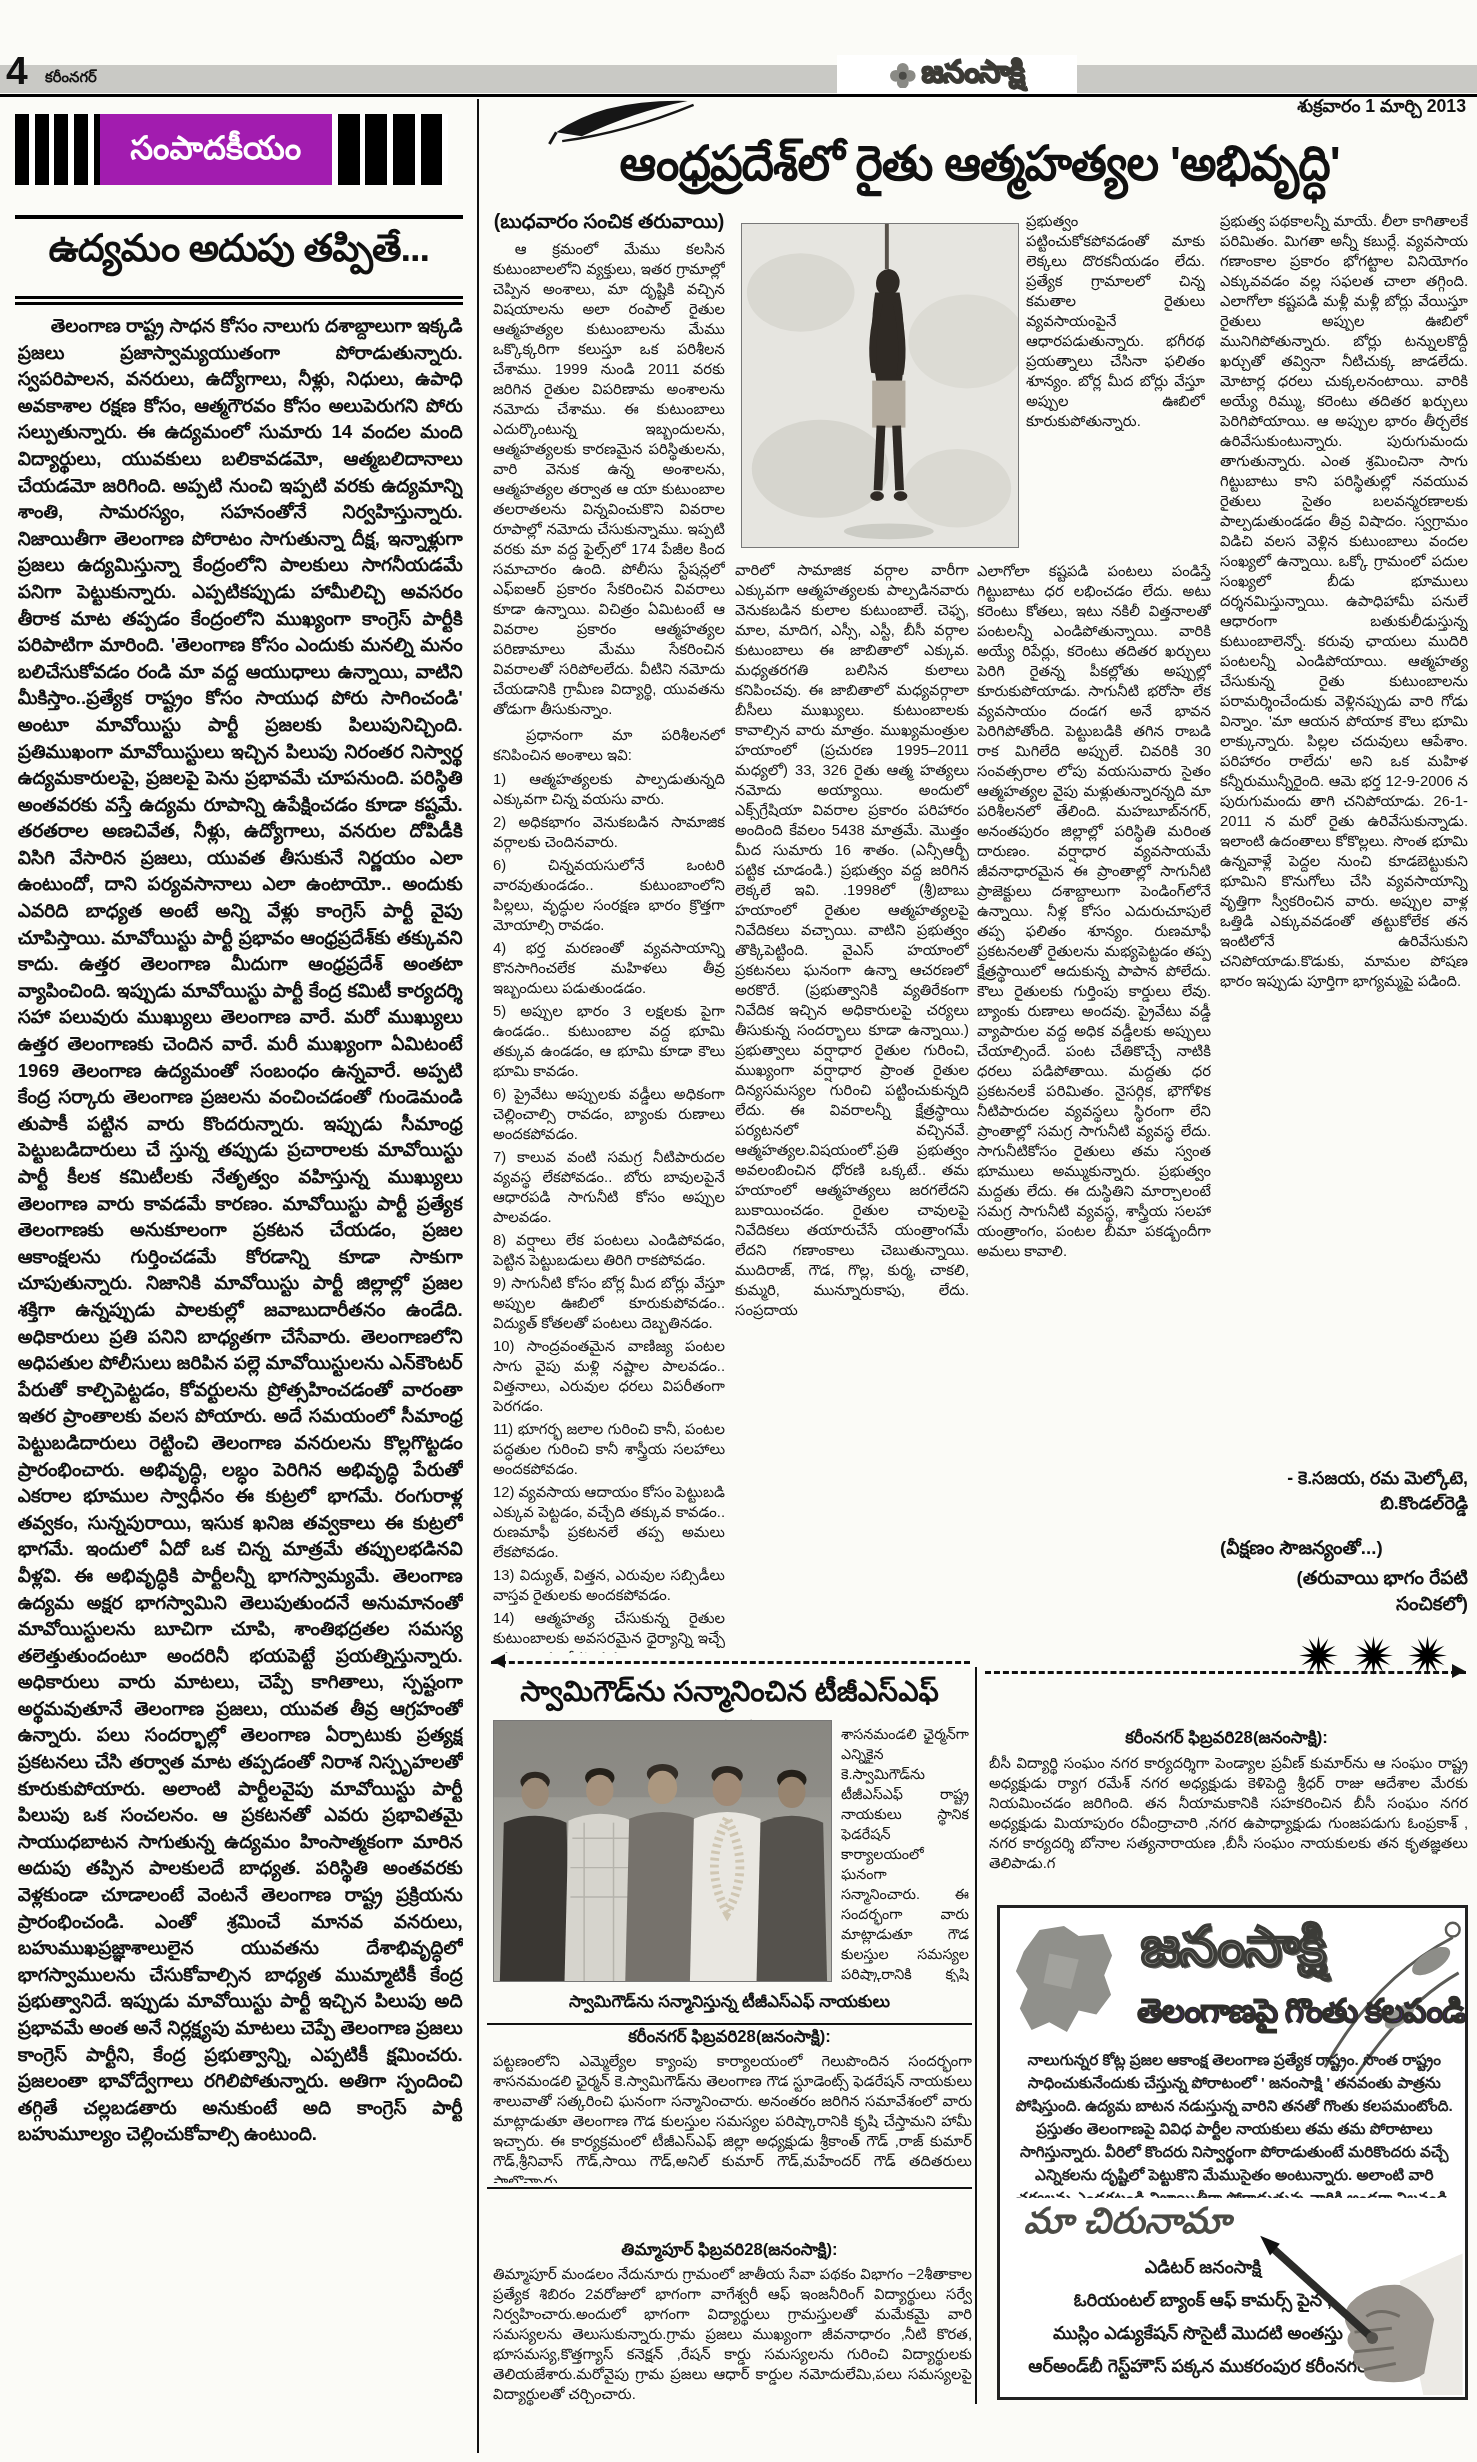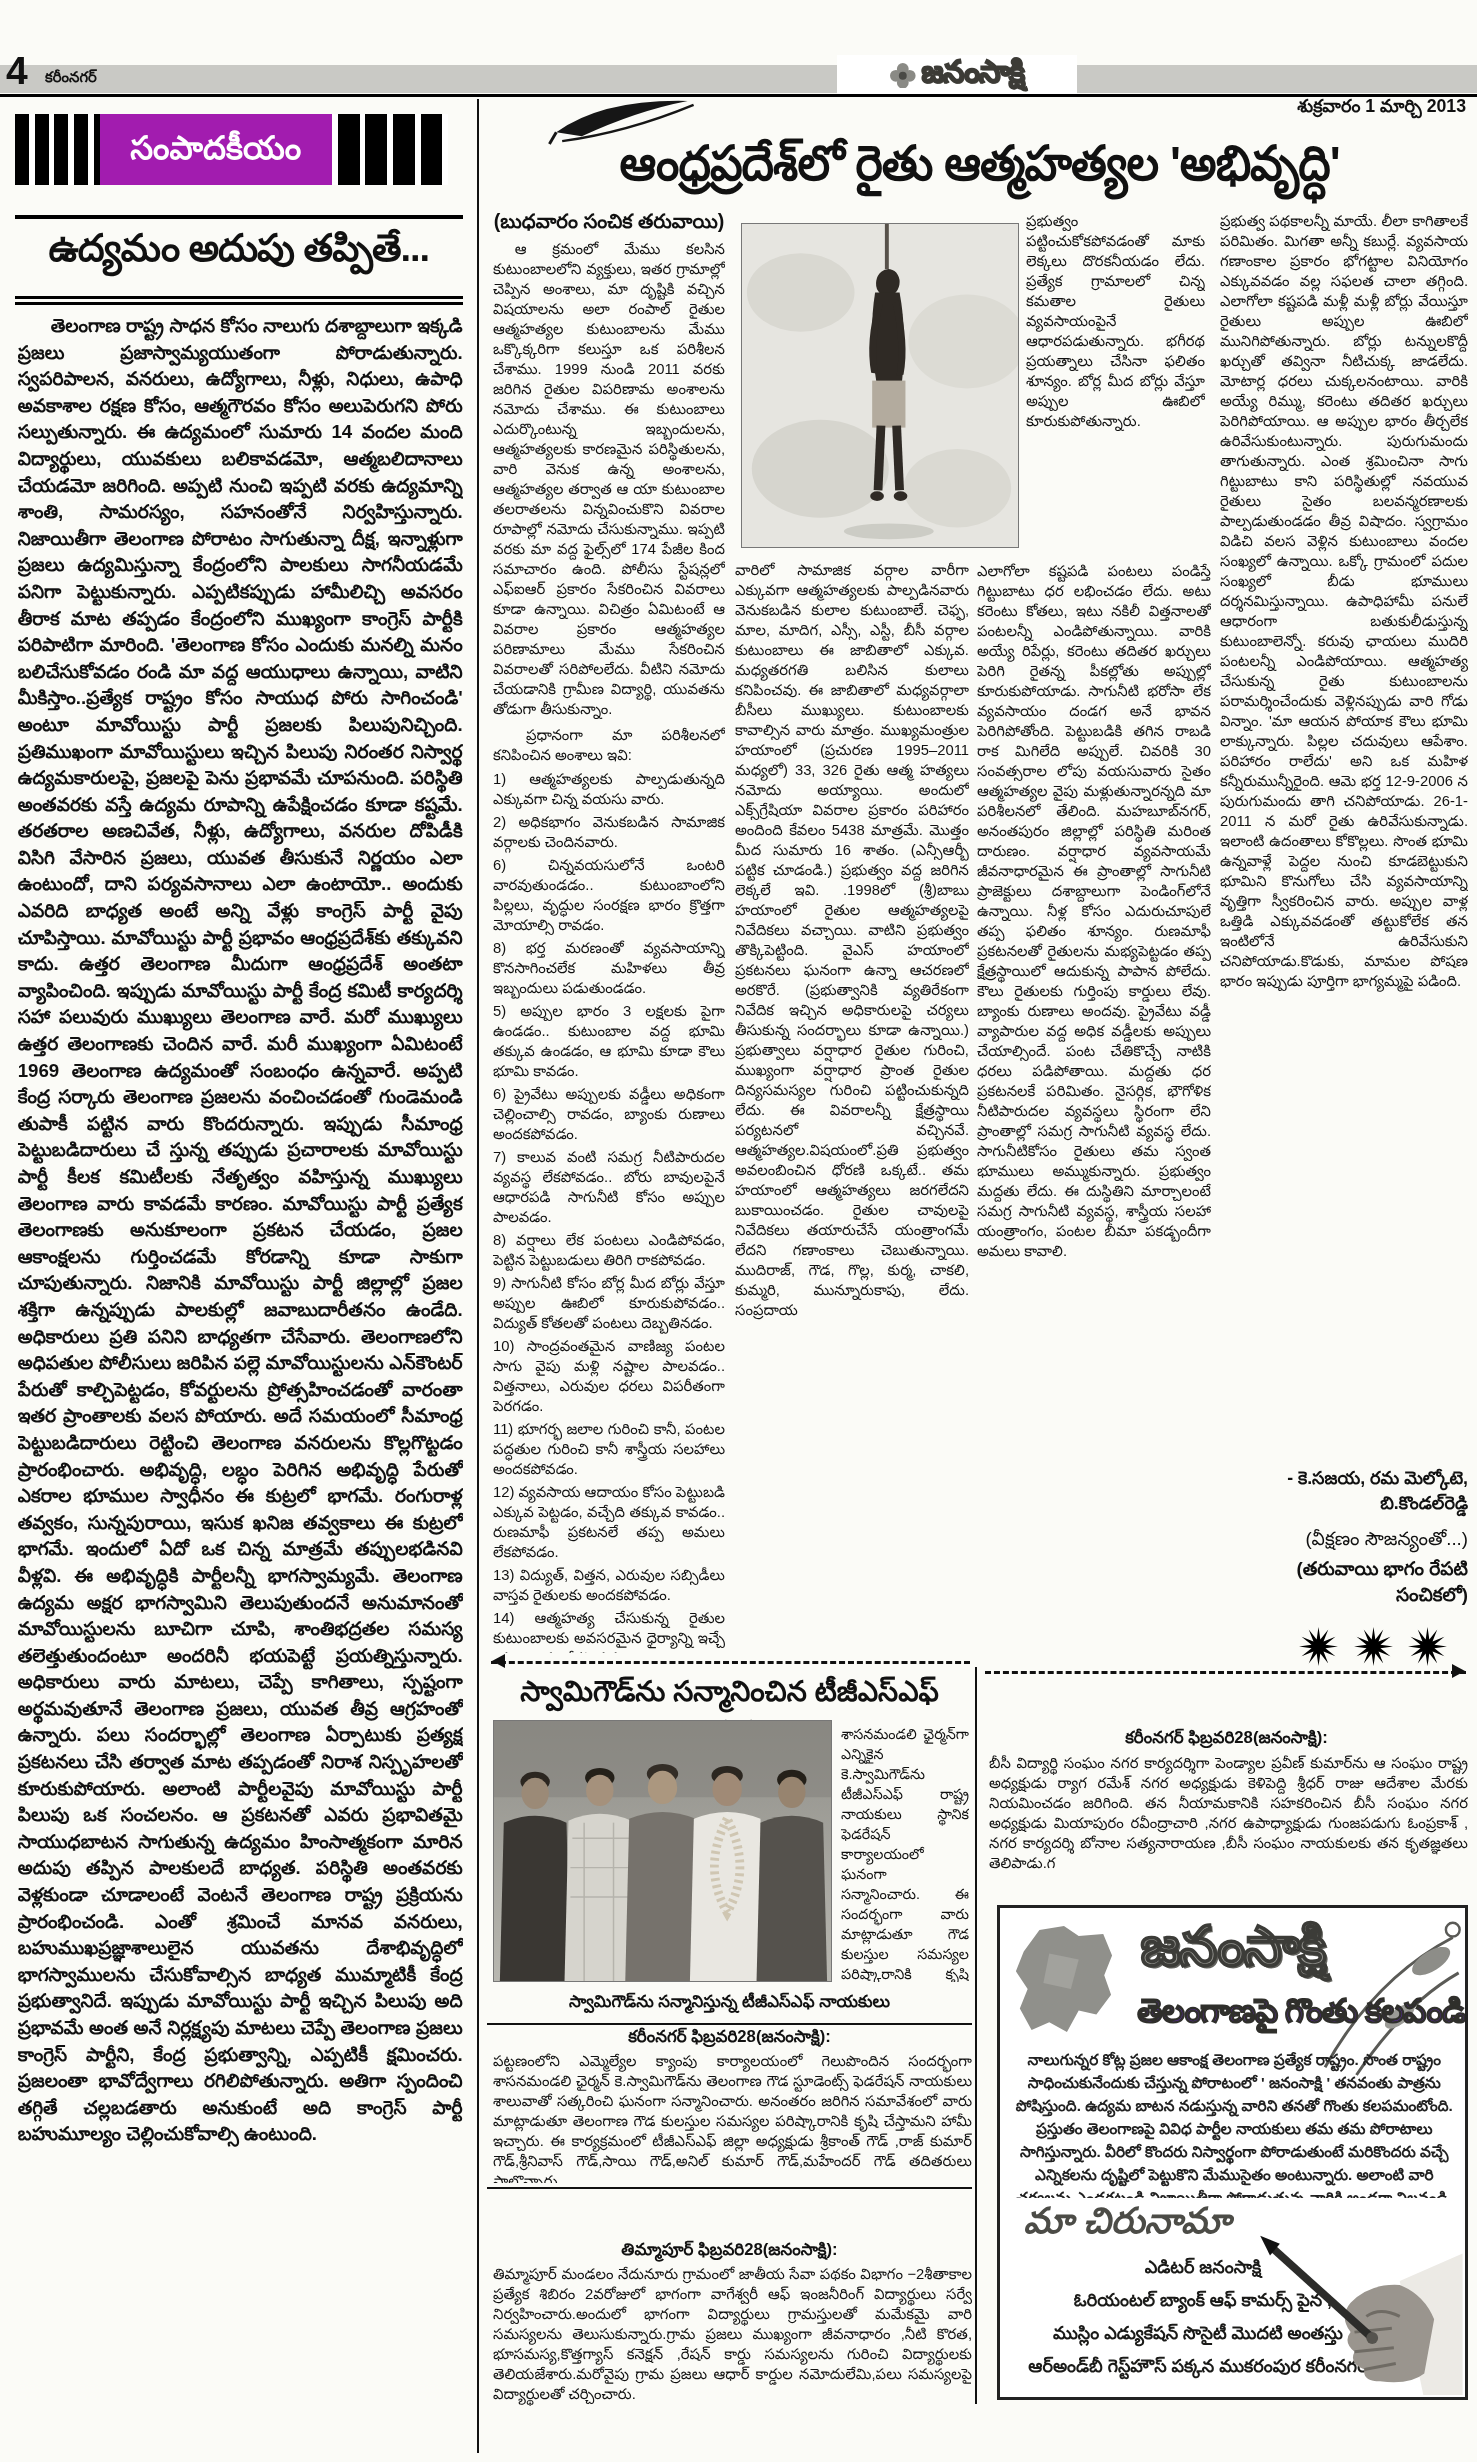--- a/index.html
+++ b/index.html
@@ -47,21 +47,21 @@
   .intro { margin-bottom:5.9px; text-indent:21.7px; }
   .list-title { margin-bottom:3.9px; text-indent:33px; }
   .li-item { margin-bottom:3px; }
   .photo1 { left:741px; top:223px; width:278px; height:325px; border:1px solid #777; background:#e6e5e0; }
   .c2 { left:735px; top:560px; width:234px; height:1093px; }
   .c3top { left:1026px; top:211px; width:179px; height:343px; }
   .c3 { left:977px; top:561px; width:234px; height:1089px; }
   .c4 { left:1220px; top:211px; width:248px; height:1440px; }
   .c4-text { width:248px; height:1247px; font-size:14.8px; line-height:20px; text-align:justify; overflow:hidden; }
   .byline { margin-top:9.9px; font-size:17.7px; font-weight:bold; text-align:right; }
-  .credit { margin-top:10px; font-size:18.7px; font-weight:normal; text-align:right; }
+  .credit { margin-top:19px; font-size:18.7px; font-weight:bold; }
   .credit2 { margin-top:3.9px; font-size:18.7px; font-weight:bold; text-align:right; }
   .stars { margin-top:15.8px; display:flex; justify-content:flex-end; gap:13.8px; padding-right:19.7px; }
   
   .dash-l { left:491px; top:1661px; width:479px; height:0; border-top:3px dashed #111; }
   .dash-l::before { content:""; position:absolute; left:-5.9px; top:-9.9px;
     border:7.9px solid transparent; border-right:13.8px solid #111; }
   .dash-r { left:985px; top:1671px; width:481px; height:0; border-top:3px dashed #111; }
   .dash-r::after { content:""; position:absolute; right:-5.9px; top:-9.9px;
     border:7.9px solid transparent; border-left:13.8px solid #111; }
   .vrule-bot { left:975px; top:1667px; width:2px; height:737px; background:#111; }
@@ -141,21 +141,21 @@
   <div class="abs main-headline">ఆంధ్రప్రదేశ్‌లో రైతు ఆత్మహత్యల 'అభివృద్ధి'</div>
 
   <div class="abs news c1">
     <div class="subhead">(బుధవారం సంచిక తరువాయి)</div>
     <div class="intro">ఆ క్రమంలో మేము కలసిన కుటుంబాలలోని వ్యక్తులు, ఇతర గ్రామాల్లో చెప్పిన అంశాలు, మా దృష్టికి వచ్చిన విషయాలను అలా రంపాల్ రైతుల ఆత్మహత్యల కుటుంబాలను మేము ఒక్కొక్కరిగా కలుస్తూ ఒక పరిశీలన చేశాము. 1999 నుండి 2011 వరకు జరిగిన రైతుల విపరిణామ అంశాలను నమోదు చేశాము. ఈ కుటుంబాలు ఎదుర్కొంటున్న ఇబ్బందులను, ఆత్మహత్యలకు కారణమైన పరిస్థితులను, వారి వెనుక ఉన్న అంశాలను, ఆత్మహత్యల తర్వాత ఆ యా కుటుంబాల తలరాతలను విన్నవించుకొని వివరాల రూపాల్లో నమోదు చేసుకున్నాము. ఇప్పటి వరకు మా వద్ద ఫైల్స్‌లో 174 పేజీల కింద సమాచారం ఉంది. పోలీసు స్టేషన్లలో ఎఫ్ఐఆర్ ప్రకారం సేకరించిన వివరాలు కూడా ఉన్నాయి. విచిత్రం ఏమిటంటే ఆ వివరాల ప్రకారం ఆత్మహత్యల పరిణామాలు మేము సేకరించిన వివరాలతో సరిపోలలేదు. వీటిని నమోదు చేయడానికి గ్రామీణ విద్యార్థి, యువతను తోడుగా తీసుకున్నాం.</div>
     <div class="list-title">ప్రధానంగా మా పరిశీలనలో కనిపించిన అంశాలు ఇవి:</div>
     <div>
         <div class="li-item">1) ఆత్మహత్యలకు పాల్పడుతున్నది ఎక్కువగా చిన్న వయసు వారు.</div>
         <div class="li-item">2) అధికభాగం వెనుకబడిన సామాజిక వర్గాలకు చెందినవారు.</div>
         <div class="li-item">6) చిన్నవయసులోనే ఒంటరి వారవుతుండడం.. కుటుంబాంలోని పిల్లలు, వృద్ధుల సంరక్షణ భారం క్రొత్తగా మోయాల్సి రావడం.</div>
-        <div class="li-item">8) భర్త మరణంతో వ్యవసాయాన్ని కొనసాగించలేక మహిళలు తీవ్ర ఇబ్బందులు పడుతుండడం.</div>
+        <div class="li-item">4) భర్త మరణంతో వ్యవసాయాన్ని కొనసాగించలేక మహిళలు తీవ్ర ఇబ్బందులు పడుతుండడం.</div>
         <div class="li-item">5) అప్పుల భారం 3 లక్షలకు పైగా ఉండడం.. కుటుంబాల వద్ద భూమి తక్కువ ఉండడం, ఆ భూమి కూడా కౌలు భూమి కావడం.</div>
         <div class="li-item">6) ప్రైవేటు అప్పులకు వడ్డీలు అధికంగా చెల్లించాల్సి రావడం, బ్యాంకు రుణాలు అందకపోవడం.</div>
         <div class="li-item">7) కాలువ వంటి సమగ్ర నీటిపారుదల వ్యవస్థ లేకపోవడం.. బోరు బావులపైనే ఆధారపడి సాగునీటి కోసం అప్పుల పాలవడం.</div>
         <div class="li-item">8) వర్షాలు లేక పంటలు ఎండిపోవడం, పెట్టిన పెట్టుబడులు తిరిగి రాకపోవడం.</div>
         <div class="li-item">9) సాగునీటి కోసం బోర్ల మీద బోర్లు వేస్తూ అప్పుల ఊబిలో కూరుకుపోవడం.. విద్యుత్ కోతలతో పంటలు దెబ్బతినడం.</div>
         <div class="li-item">10) సాంద్రవంతమైన వాణిజ్య పంటల సాగు వైపు మళ్లి నష్టాల పాలవడం.. విత్తనాలు, ఎరువుల ధరలు విపరీతంగా పెరగడం.</div>
         <div class="li-item">11) భూగర్భ జలాల గురించి కానీ, పంటల పద్ధతుల గురించి కానీ శాస్త్రీయ సలహాలు అందకపోవడం.</div>
         <div class="li-item">12) వ్యవసాయ ఆదాయం కోసం పెట్టుబడి ఎక్కువ పెట్టడం, వచ్చేది తక్కువ కావడం.. రుణమాఫీ ప్రకటనలే తప్ప అమలు లేకపోవడం.</div>
         <div class="li-item">13) విద్యుత్, విత్తన, ఎరువుల సబ్సిడీలు వాస్తవ రైతులకు అందకపోవడం.</div>
         <div class="li-item">14) ఆత్మహత్య చేసుకున్న రైతుల కుటుంబాలకు అవసరమైన ధైర్యాన్ని ఇచ్చే యంత్రాంగం లేకపోవడం.</div>

